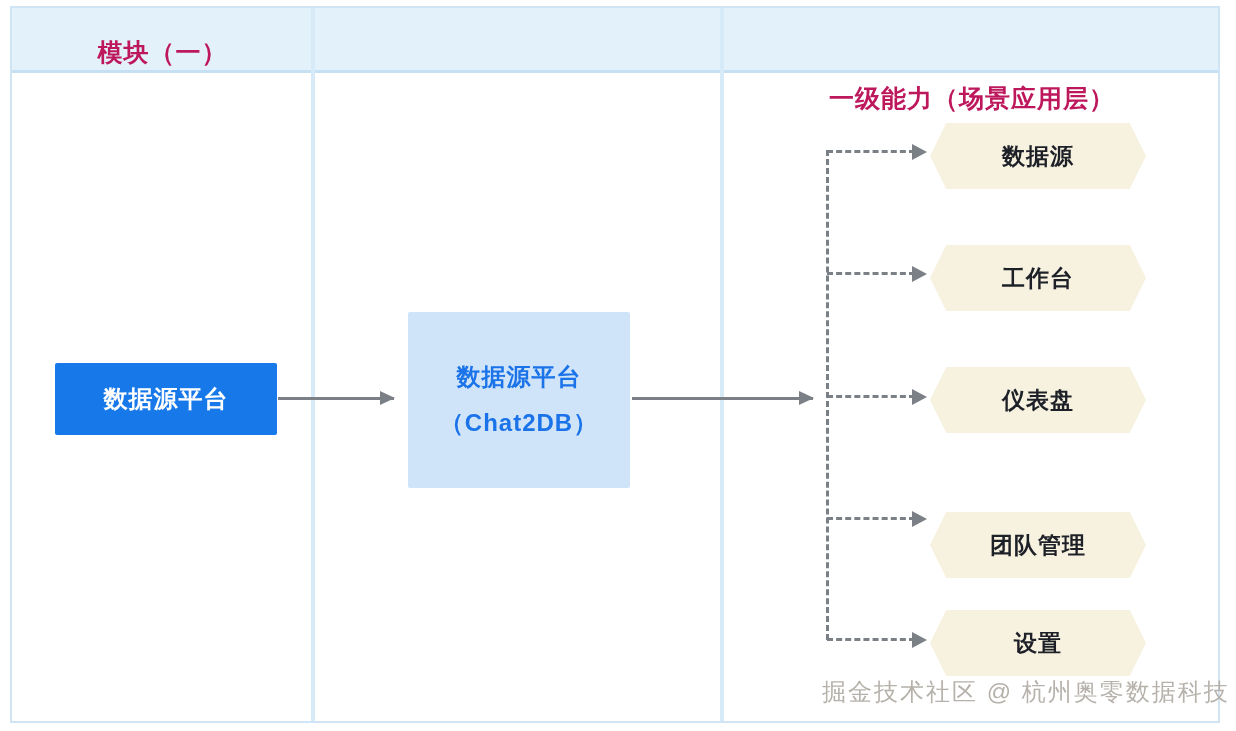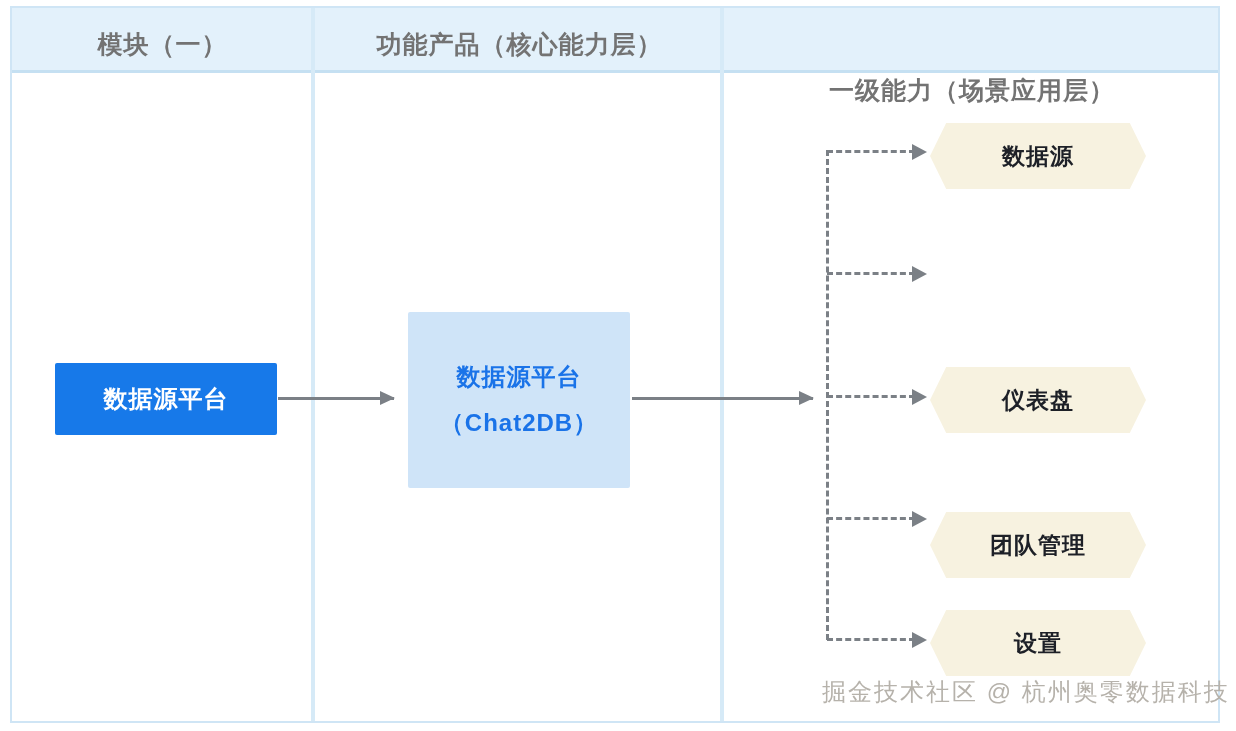--- a/index.html
+++ b/index.html
@@ -36,26 +36,26 @@
     left: 12px;
     top: 8px;
     width: 1206px;
     height: 65px;
     background: #e3f1fb;
     border-bottom: 3px solid #c5e0f2;
     box-sizing: border-box;
   }
   .header-cell {
     position: absolute;
-    top: 4px;
+    top: 12px;
     height: 65px;
     display: flex;
     align-items: center;
     justify-content: center;
-    color: #737373;
+    color: #be185d;
     font-size: 25px;
     font-weight: bold;
     letter-spacing: 1px;
     white-space: nowrap;
   }
   .hc1 { left: 0px;   width: 301px; }
   .hc2 { left: 305px; width: 405px; }
   .hc3 { left: 714px; width: 492px; margin-top: 46px; }
 
   
@@ -201,21 +201,20 @@
 </style>
 </head>
 <body>
 
 <div id="canvas">
 
   <div class="frame"></div>
 
   <div class="header-band">
     <div class="header-cell hc1">模块（一）</div>
-    <div class="header-cell hc2">功能产品（核心能力层）</div>
     <div class="header-cell hc3">一级能力（场景应用层）</div>
   </div>
 
   <div class="col-divider cd1"></div>
   <div class="col-divider cd2"></div>
 
   <div class="node-primary">数据源平台</div>
 
   <div class="solid-arrow sa1"></div>
 
@@ -228,19 +227,20 @@
 
   <div class="dash-trunk"></div>
 
   <div class="dash-branch db0"></div>
   <div class="dash-branch db1"></div>
   <div class="dash-branch db2"></div>
   <div class="dash-branch db3"></div>
   <div class="dash-branch db4"></div>
 
   <div class="hex hx0">数据源</div>
+  <div class="hex hx1">工作台</div>
   <div class="hex hx2">仪表盘</div>
   <div class="hex hx3">团队管理</div>
   <div class="hex hx4">设置</div>
 
   <div class="watermark">掘金技术社区 @ 杭州奥零数据科技</div>
 
 </div>
 
 </body></html>

